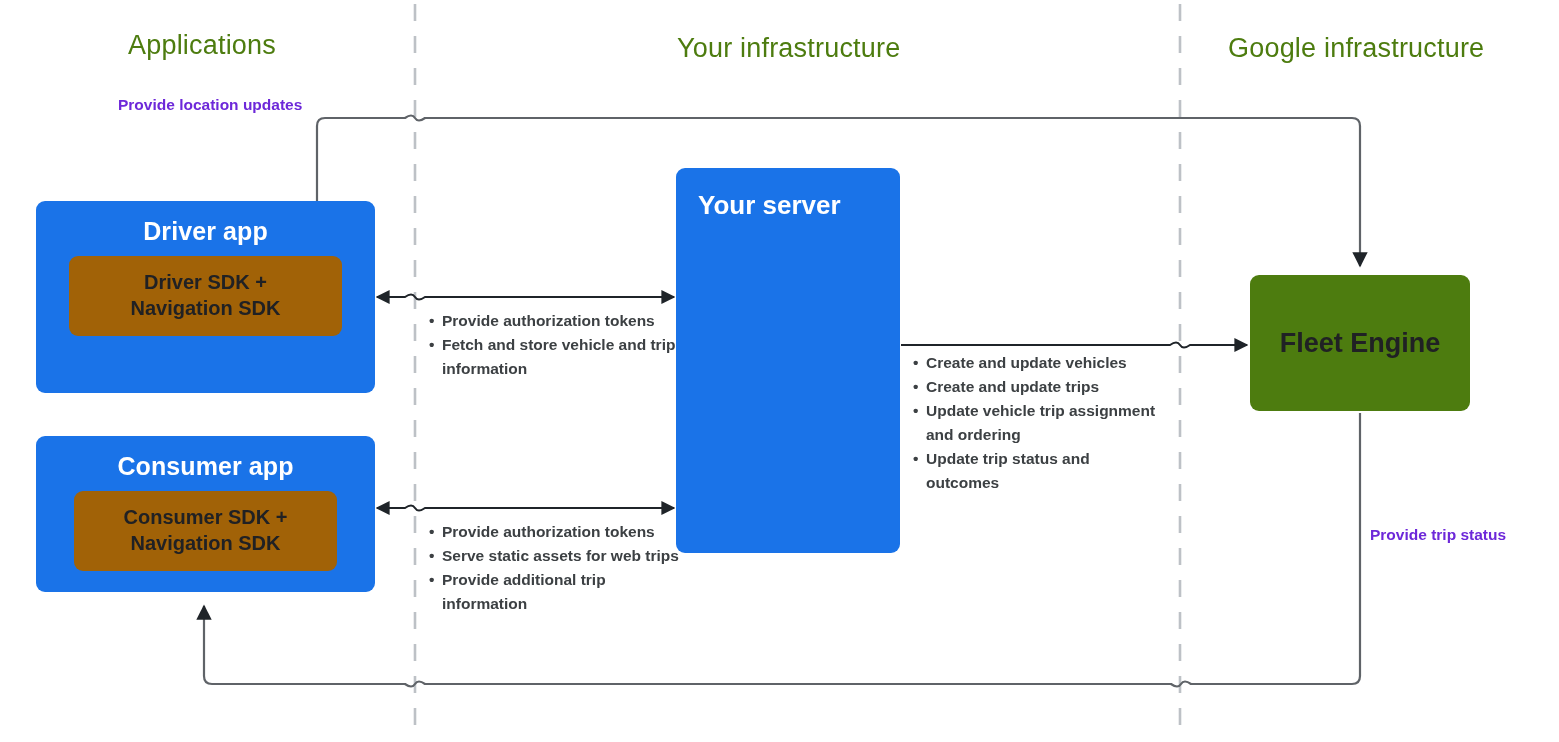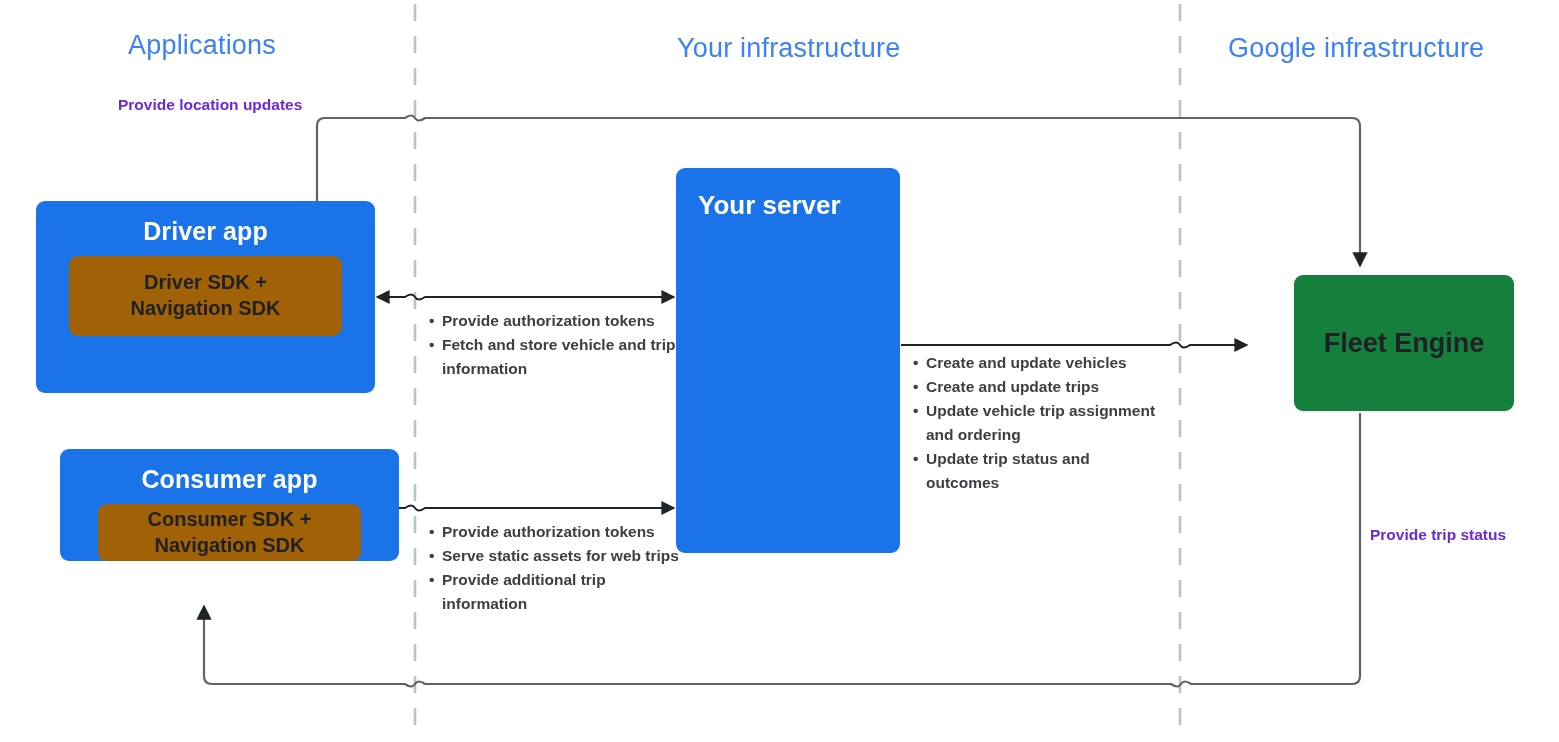--- a/index.html
+++ b/index.html
@@ -11,38 +11,38 @@
   }
   #stage { position: relative; width: 1559px; height: 742px; }
 
   svg.layer { position: absolute; left: 0; top: 0; width: 1559px; height: 742px; pointer-events: none; }
 
   
   .col-head {
     position: absolute;
     font-size: 27px;
     font-weight: 400;
-    color: #3b82f6;
+    color: #4d7c0f;
     letter-spacing: .2px;
     white-space: nowrap;
   }
   #head-apps   { left: 128px; top: 30px; }
   #head-your   { left: 677px; top: 33px; }
   #head-google { left: 1228px; top: 33px; }
 
   
   .box {
     position: absolute;
     border-radius: 9px;
     display: flex;
     flex-direction: column;
     align-items: center;
   }
   .box.blue   { background: #1a73e8; }
-  .box.yellow { background: #15803d; margin-left: 44px; }
+  .box.yellow { background: #4d7c0f; }
 
   .app-title {
     color: #ffffff;
     font-size: 25px;
     font-weight: 700;
     letter-spacing: .1px;
     margin-top: 16px;
   }
   .sdk-box {
     background: #a16207;
@@ -53,21 +53,21 @@
     line-height: 1.28;
     text-align: center;
     display: flex;
     align-items: center;
     justify-content: center;
     margin-top: 10px;
   }
 
   #box-driver   { left: 36px;  top: 201px; width: 339px; height: 192px; }
   #box-driver .sdk-box   { width: 273px; height: 80px; }
-  #box-consumer { left: 36px;  top: 449px; width: 339px; height: 112px; margin-left: 24px; }
+  #box-consumer { left: 36px;  top: 436px; width: 339px; height: 156px; }
   #box-consumer .sdk-box { width: 263px; height: 80px; }
 
   #box-server {
     left: 676px; top: 168px; width: 224px; height: 385px;
     align-items: flex-start;
   }
   #box-server .srv-title {
     color: #ffffff; font-size: 26px; font-weight: 700;
     margin: 22px 0 0 22px; white-space: nowrap;
   }

